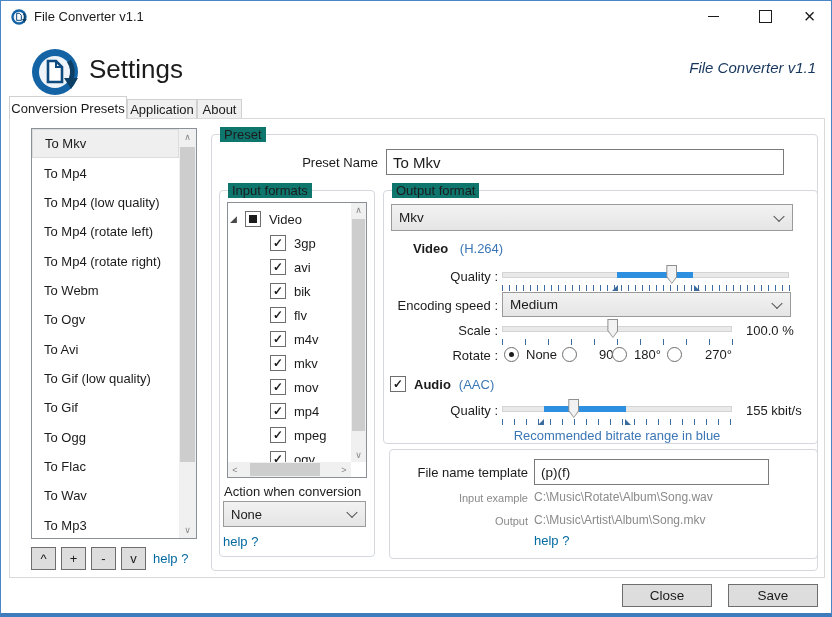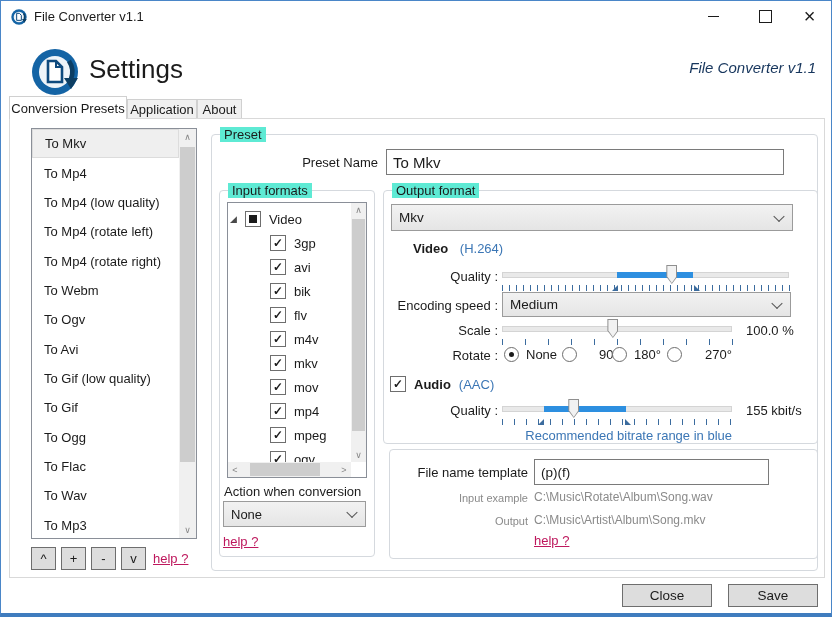--- a/index.html
+++ b/index.html
@@ -19,27 +19,27 @@
   
   .listbox{border:1px solid #8a8f98;background:#ffffff;}
   .litem{height:29.36px;display:flex;align-items:center;padding-left:12px;box-sizing:border-box;}
   .litem.sel{background:#efefef;border:1px solid #dcdcdc;}
   
   .sb{background:#f0f0f0;}
   .sb .arr{color:#868686;font-size:9px;display:flex;align-items:center;justify-content:center;}
   .sb .thumb{background:#cdcdcd;}
   
   .group{border:1px solid #d5d9de;border-radius:4px;}
-  .grouplabel{position:absolute;top:-8px;left:8px;background:#5eead4;padding:0 4px;white-space:nowrap;}
+  .grouplabel{position:absolute;top:-8px;left:8px;background:#0f766e;padding:0 4px;white-space:nowrap;}
   
   .tbox{background:#ffffff;border:1px solid #7a7a7a;font-family:"Liberation Sans",sans-serif;padding:0 6px;color:#1b1b1b;}
   .combo{background:linear-gradient(#f2f2f2,#e5e5e5);border:1px solid #9b9b9b;display:flex;align-items:center;padding-left:7px;cursor:default;}
   .chev{position:absolute;right:9px;top:50%;width:7px;height:7px;border-right:1.5px solid #555;border-bottom:1.5px solid #555;transform:translateY(-70%) rotate(45deg);}
   .btn{background:#dddddd;border:1px solid #6e6e6e;display:flex;align-items:center;justify-content:center;color:#1b1b1b;cursor:default;}
-  .link{color:#be185d;text-decoration:underline;cursor:pointer;}
+  .link{color:#0369a1;cursor:pointer;}
   .blue{color:#3b76b5;}
   .gray{color:#8a8a8a;}
   
   .cb{width:14px;height:14px;background:#fff;border:1px solid #6e6e6e;display:flex;align-items:center;justify-content:center;font-size:12px;font-weight:bold;color:#1b1b1b;line-height:1;}
   .cb.ind::after{content:"";width:8px;height:8px;background:#1b1b1b;}
   .radio{width:13px;height:13px;border:1px solid #6e6e6e;border-radius:50%;background:#fff;display:flex;align-items:center;justify-content:center;}
   .radio.on::after{content:"";width:5px;height:5px;border-radius:50%;background:#1b1b1b;}
   
   .slider{height:19px;}
   .strack{position:absolute;left:0;right:0;top:7px;height:4px;background:#e9e9e9;border:1px solid #d4d4d4;}
@@ -280,21 +280,21 @@
     <div class="strack">
         <div class="sfill" style="left: 18%; width: 35%;"></div>
       </div>
     <div class="sthumb" style="left: calc(31% - 5px);"></div>
     <div class="ticks t-mid" style="left:0;top:20px;width:232px">
       <span class="smark m0" style="left: 18%;"></span>
       <span class="smark m1" style="left: 53%;"></span>
     </div>
   </div>
   <div class="a" style="left:745px;top:402px">155 kbit/s</div>
-  <div class="a blue" style="left:501px;top:427px;width:230px;text-align:right">Recommended bitrate range in blue</div>
+  <div class="a blue" style="left:501px;top:427px;width:230px;text-align:center">Recommended bitrate range in blue</div>
 
   <div class="a group" style="left:388px;top:448px;width:429px;height:110px"></div>
   <div class="a rt rowc" style="left:388px;top:458px;width:139px;height:26px;justify-content:flex-end">File name template</div>
   <input class="a tbox" style="left: 533px; top: 458px; width: 235px; height: 26px; font-size: 13.5px;" value="(p)(f)">
   <div class="a rt gray" style="left:388px;top:491px;width:139px;font-size:11px">Input example</div>
   <div class="a gray" style="left:533px;top:489px;font-size:12px">C:\Music\Rotate\Album\Song.wav</div>
   <div class="a rt gray" style="left:388px;top:514px;width:139px;font-size:11px">Output</div>
   <div class="a gray" style="left:533px;top:512px;font-size:12px">C:\Music\Artist\Album\Song.mkv</div>
   <div class="a link" style="left:533px;top:532px">help ?</div>
 

